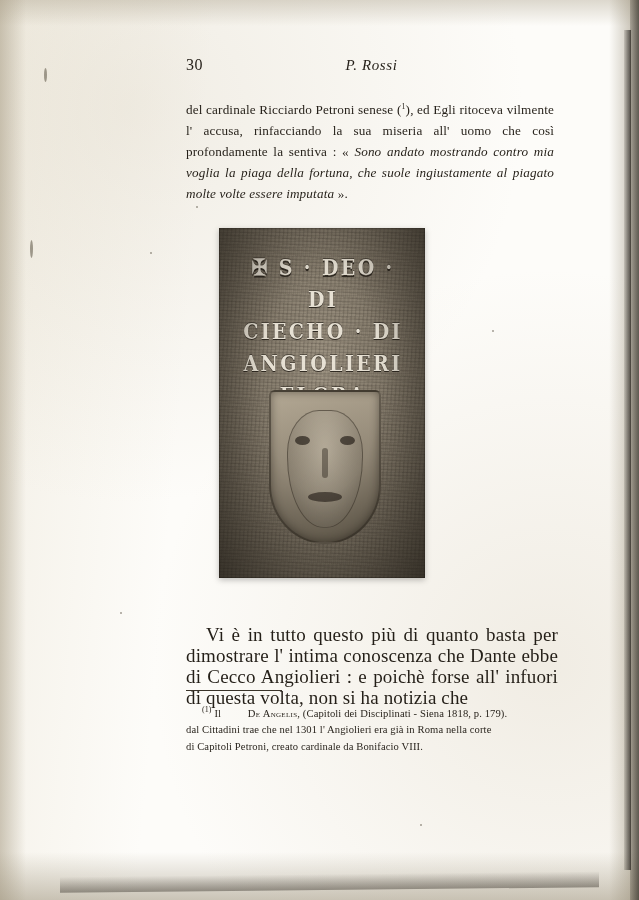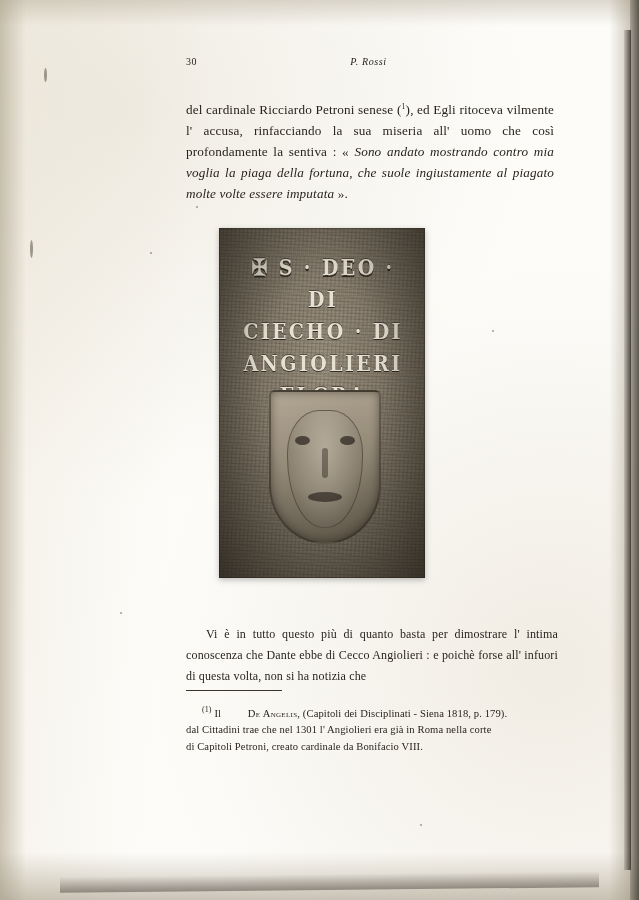--- a/index.html
+++ b/index.html
@@ -87,29 +87,29 @@
 
   header.pg-header {
     position: absolute;
     left: 186px;
     top: 56px;
     width: 400px;
     display: flex;
     align-items: baseline;
   }
   .folio {
-    font-size: 10px;
+    font-size: 16px;
     letter-spacing: 0.5px;
     color: #241f18;
   }
   .running-title {
     flex: 1;
     text-align: center;
     font-style: italic;
-    font-size: 10px;
+    font-size: 15px;
     letter-spacing: 0.6px;
     color: #241f18;
     padding-right: 46px;
   }
 
   .body-block {
     position: absolute;
     left: 186px;
     top: 96px;
     width: 368px;
@@ -228,21 +228,21 @@
   }
 
   .body-block-2 {
     position: absolute;
     left: 186px;
     top: 624px;
     width: 372px;
   }
   .body-block-2 p {
     margin: 0;
-    font-size: 12px;
+    font-size: 19px;
     line-height: 21px;
     text-align: justify;
     color: #241f18;
     text-indent: 20px;
     letter-spacing: 0.15px;
   }
 
   .footnote-rule {
     position: absolute;
     left: 186px;

